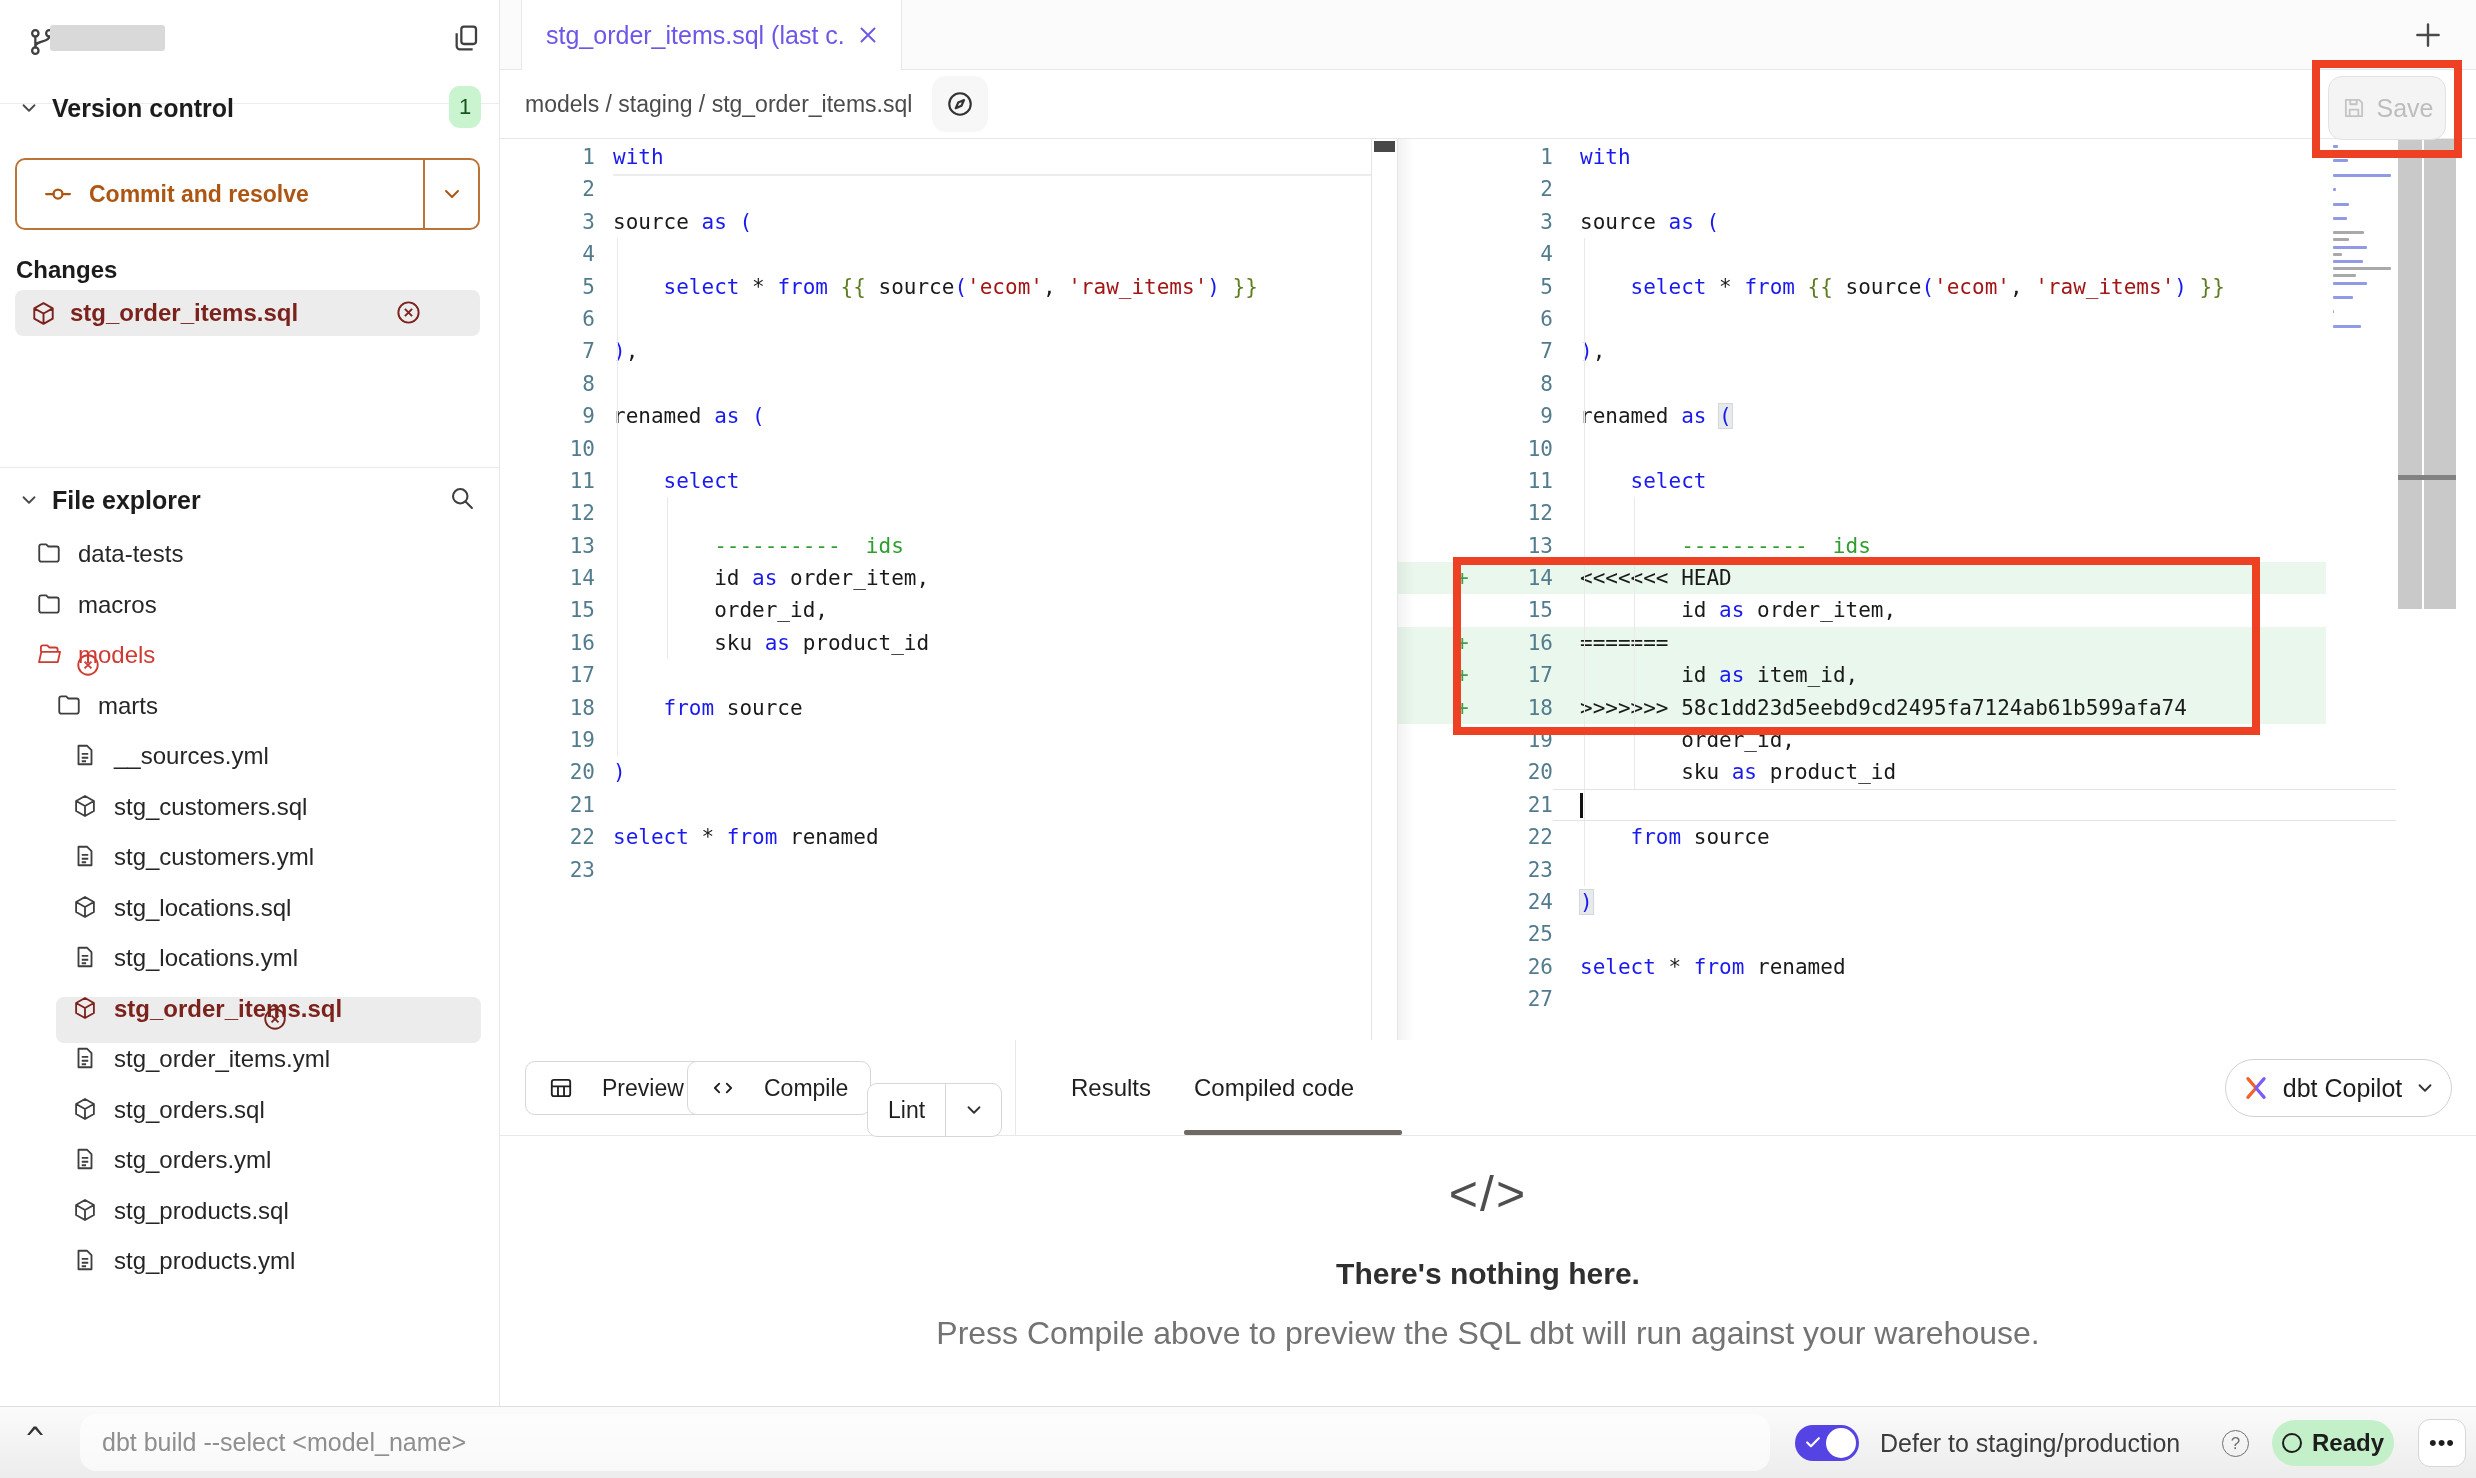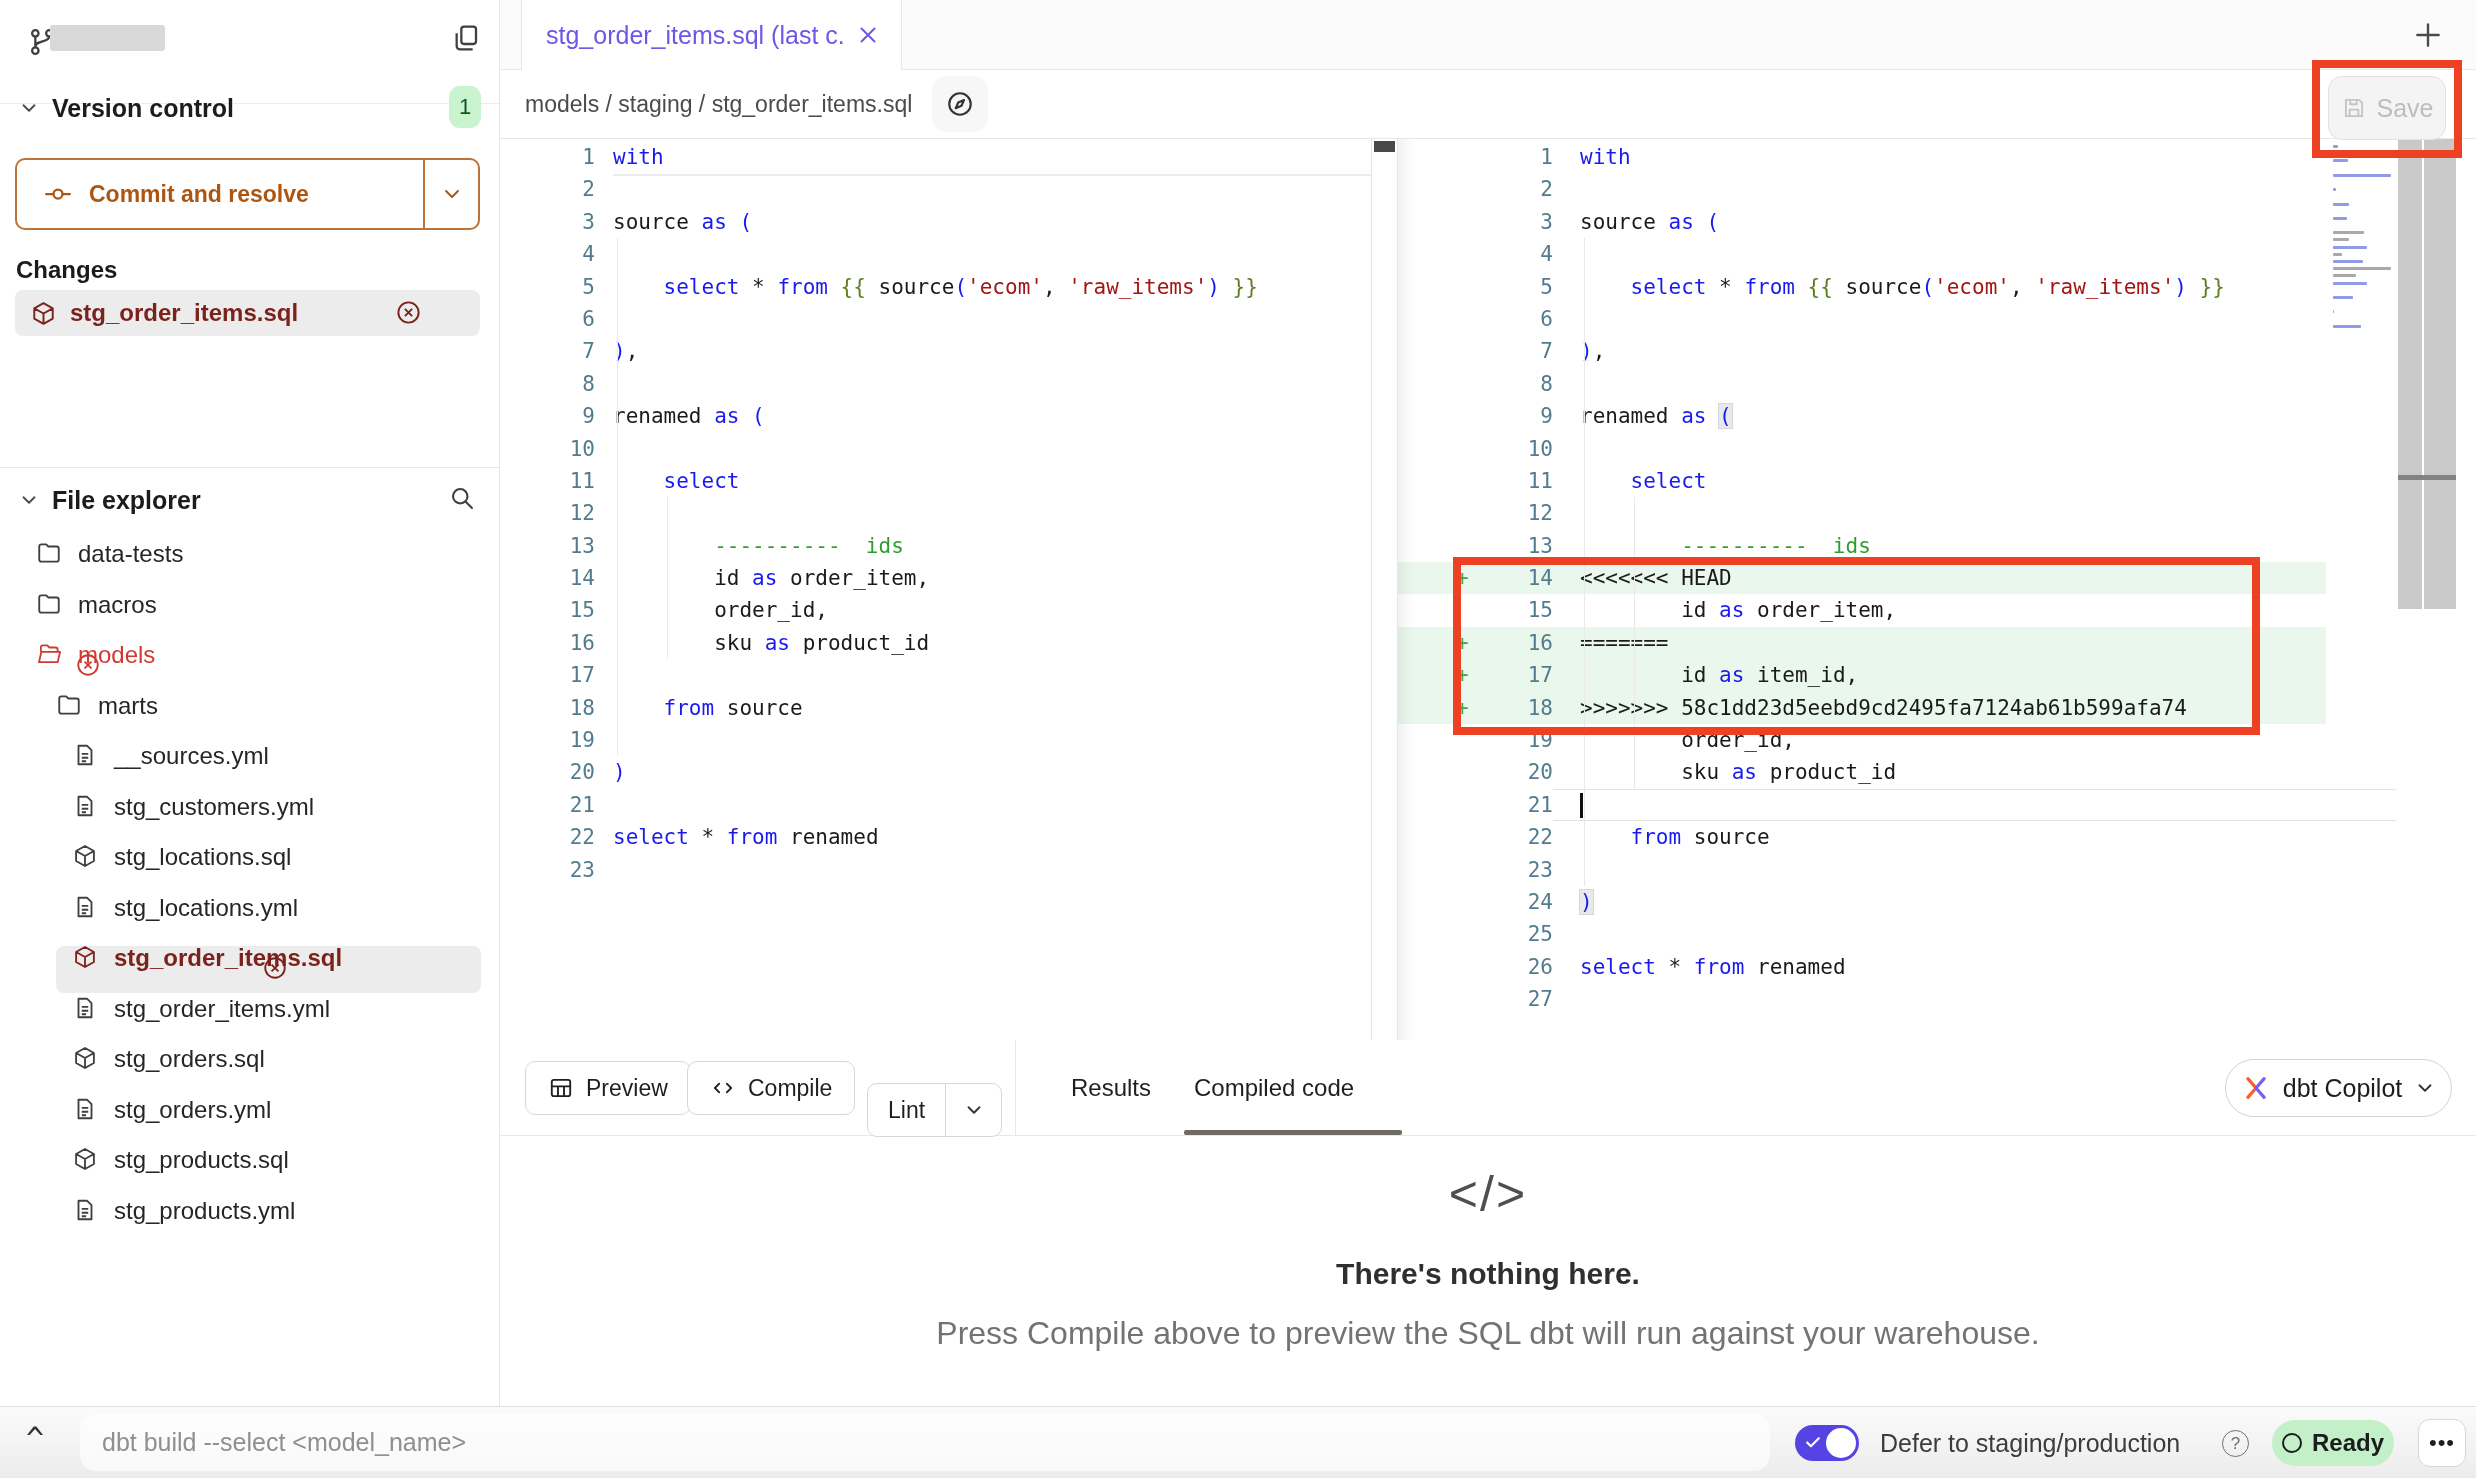--- a/index.html
+++ b/index.html
@@ -113,21 +113,21 @@
   .minimap{position:absolute;left:935px;top:6px;width:60px;}
   .mmbar{height:3px;border-radius:1px;margin-bottom:4.2px;opacity:.85;}
   .mmcol{position:absolute;top:0;height:470px;background:#c9c9c9;}
   .mmcol.a{left:1000px;width:24px;}
   .mmcol.b{left:1026px;width:32px;}
   .mmline{position:absolute;left:1000px;top:336px;width:58px;height:5px;background:#828282;}
 
   
   .toolbar{position:absolute;left:0;top:1040px;width:100%;height:96px;background:#fff;border-bottom:1px solid #e8e8e8;}
   .tbtn{position:absolute;top:21px;height:54px;border:1.5px solid #d7d7d7;border-radius:10px;background:#fff;
-    display:inline-flex;align-items:center;gap:12px;padding:0 22px;font-size:23px;color:#1f1f1f;cursor:pointer;}
+    display:inline-flex;align-items:center;gap:28px;padding:0 22px;font-size:23px;color:#1f1f1f;cursor:pointer;}
   .tbtn .ic{width:26px;height:26px;color:#1f1f1f;}
   .btn-preview{left:25px;}
   .btn-compile{left:187px;}
   .lint-split{position:absolute;left:367px;top:21px;height:54px;border:1.5px solid #d7d7d7;border-radius:10px;background:#fff;
     display:flex;align-items:stretch;cursor:pointer;margin-top:22px;}
   .lint-main{display:flex;align-items:center;padding:0 20px;font-size:23px;color:#1f1f1f;}
   .lint-caret{width:56px;border-left:1.5px solid #d7d7d7;display:flex;align-items:center;justify-content:center;color:#333;}
   .tool-div{position:absolute;left:515px;top:0;width:1px;height:95px;background:#e8e8e8;}
   .rtab{position:absolute;top:0;height:95px;display:flex;align-items:center;padding:0 18px;font-size:24px;color:#1f1f1f;cursor:pointer;}
   .rtab-results{left:553px;}
@@ -283,20 +283,28 @@
           <span class="lbl">marts</span>
         </div>
         <div class="fe-row lv2">
           <span class="ic">
             <svg viewBox="0 0 24 24" fill="none" stroke="currentColor" stroke-width="1.7" stroke-linejoin="round">
               <path d="M6 3.5h8l4 4v13H6z"></path>
               <path d="M9 11h6 M9 14.5h6 M9 17.8h4"></path>
             </svg>
           </span>
           <span class="lbl">__sources.yml</span>
+        </div>
+        <div class="fe-row lv2">
+          <span class="ic">
+            <svg viewBox="0 0 24 24" fill="none" stroke="currentColor" stroke-width="1.7" stroke-linejoin="round">
+              <path d="M12 2.8l8.2 4.6v9.2L12 21.2l-8.2-4.6V7.4z M3.8 7.4L12 12l8.2-4.6 M12 12v9.2"></path>
+            </svg>
+          </span>
+          <span class="lbl">stg_customers.sql</span>
         </div>
         <div class="fe-row lv2">
           <span class="ic">
             <svg viewBox="0 0 24 24" fill="none" stroke="currentColor" stroke-width="1.7" stroke-linejoin="round">
               <path d="M6 3.5h8l4 4v13H6z"></path>
               <path d="M9 11h6 M9 14.5h6 M9 17.8h4"></path>
             </svg>
           </span>
           <span class="lbl">stg_customers.yml</span>
         </div>

